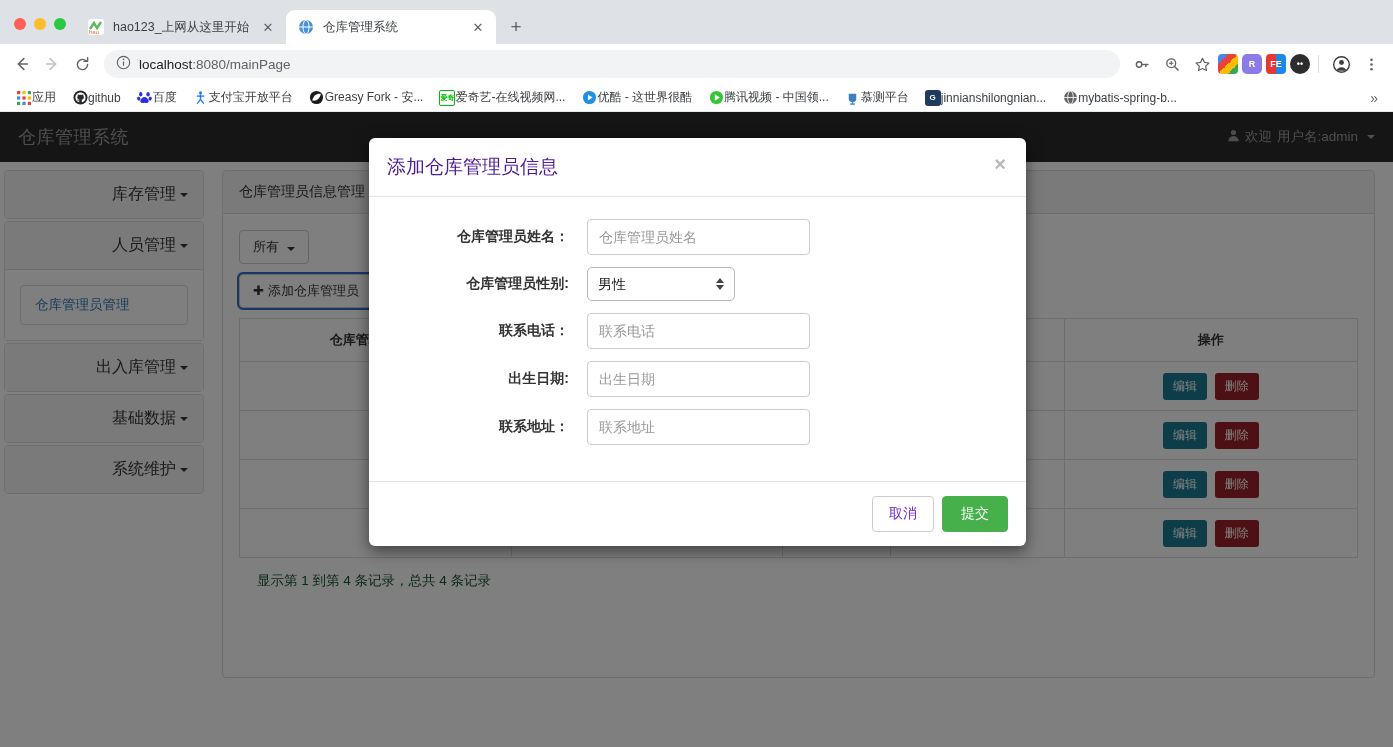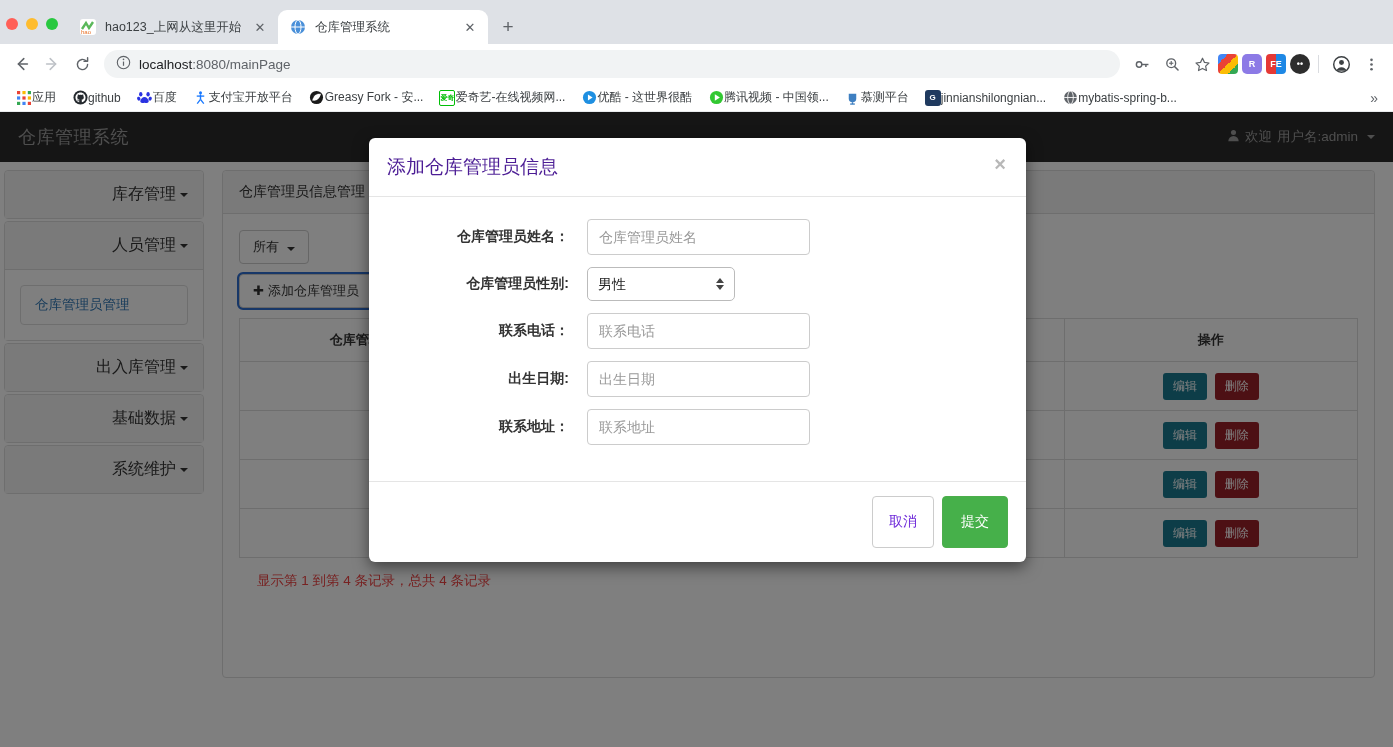--- a/index.html
+++ b/index.html
@@ -8,21 +8,21 @@
     font-family: "Liberation Sans", "DejaVu Sans", sans-serif;
     overflow: hidden;
     background: #fff;
   }
 
   
   .browser { width: 1393px; height: 747px; position: relative; }
 
   .tabstrip {
     height: 44px; background: #dee1e6;
-    display: flex; align-items: flex-end; 
+    display: flex; align-items: flex-end; padding-left: 8px;
     position: relative;
   }
   .traffic { display: flex; align-items: center; gap: 8px; padding: 0 10px 14px 6px; }
   .dot { width: 12px; height: 12px; border-radius: 50%; }
   .dot.red { background: #ff5f57; }
   .dot.yellow { background: #febc2e; }
   .dot.green { background: #28c840; }
 
   .tab {
     height: 34px; display: flex; align-items: center;
@@ -168,21 +168,21 @@
   }
   .btn-xs {
     font-size: 12px; padding: 5px 10px; border-radius: 3px;
     border: none; color: #fff; cursor: pointer; font-family: inherit;
     margin: 0 2px;
   }
   .btn-edit { background: #1b7b91; }
   .btn-del { background: #9b2029; }
 
   .table-footer {
-    padding: 14px 18px 0 18px; font-size: 13.5px; color: #ef4444;
+    padding: 14px 18px 0 18px; font-size: 13.5px; color: #14532d;
   }
 
   
   .backdrop {
     position: absolute; inset: 0; background: rgba(0,0,0,.5); z-index: 50;
   }
   .modal {
     position: absolute; left: 369px; top: 26px; width: 657px;
     background: #fff; border-radius: 6px; z-index: 60;
     box-shadow: 0 5px 15px rgba(0,0,0,.5);
@@ -230,21 +230,21 @@
   .modal-foot {
     padding: 14px 18px; border-top: 1px solid #e5e5e5;
     display: flex; justify-content: flex-end; gap: 8px;
   }
   .btn-cancel {
     font-size: 14px; padding: 8px 16px; border-radius: 4px;
     border: 1px solid #ccc; background: #fff; color: #6d28d9;
     cursor: pointer; font-family: inherit;
   }
   .btn-submit {
-    font-size: 14px; padding: 16px 18px; border-radius: 4px;
+    font-size: 14px; padding: 0 18px; border-radius: 4px;
     border: 1px solid #4cae4c; background: #46b04a; color: #fff;
     cursor: pointer; font-family: inherit;
   }
 </style>
 </head>
 <body>
 
 <div class="browser">
 
   <div class="tabstrip">

